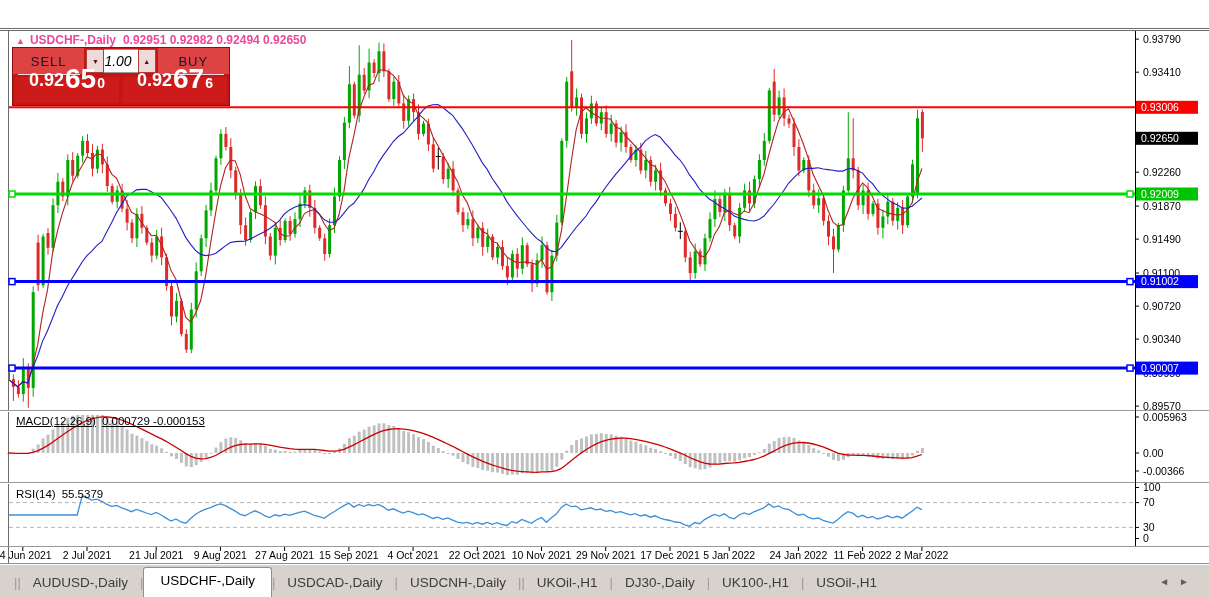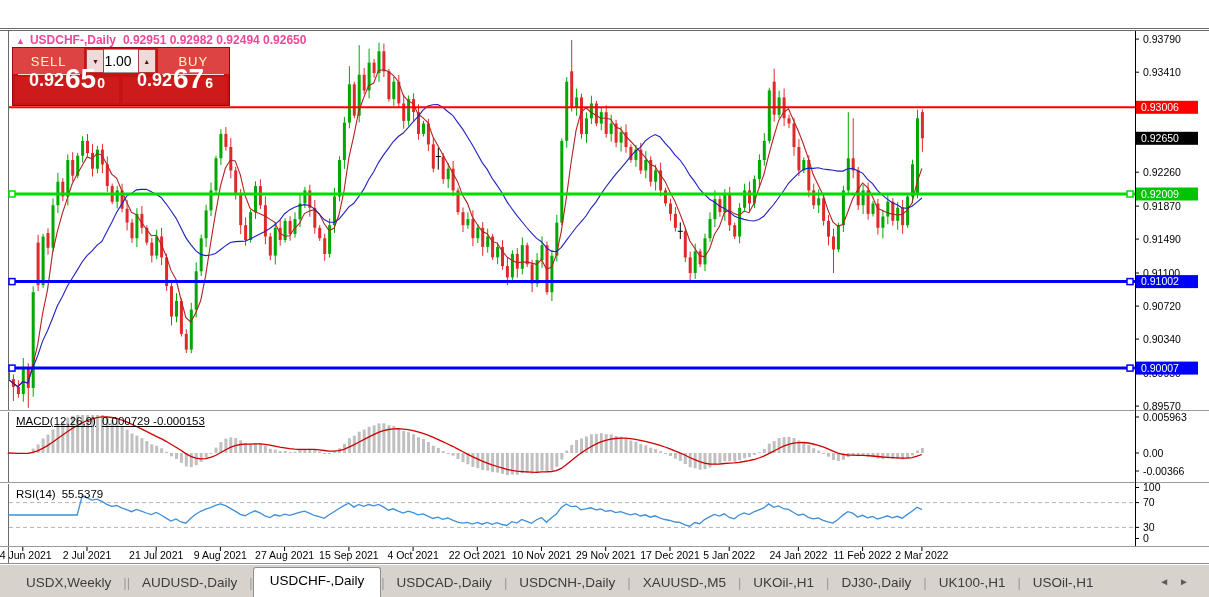--- a/index.html
+++ b/index.html
@@ -13,30 +13,30 @@
   
   #chartsvg{position:absolute;left:0;top:0;}
   
   #charttitle{position:absolute;left:16px;top:33px;font-size:12px;font-weight:700;color:#ec4899;}
   #charttitle .arr{font-size:9px;margin-right:5px;}
   #charttitle .vals{font-weight:700;margin-left:7px;}
   
   #tradepanel{position:absolute;left:12px;top:47px;width:216px;height:57px;background:#c41414;
               border:1px solid #8e0d0d;}
   #tp-row1{position:absolute;left:0;top:0;width:100%;height:26px;display:flex;align-items:stretch;}
-  .tp-btn{width:72px;background:#de4343;color:#fef9c3;font-size:13px;display:flex;align-items:center;
+  .tp-btn{width:72px;background:#de4343;color:#0f172a;font-size:13px;display:flex;align-items:center;
           justify-content:center;letter-spacing:1px;}
   #tp-sell-rule,#tp-buy-rule{position:absolute;top:26px;height:1px;background:rgba(255,255,255,.85);}
   #tp-sell-rule{left:5px;width:62px;}
   #tp-buy-rule{right:5px;width:62px;}
   #tp-spin{flex:1;display:flex;margin:1px 2px;}
   .spin-btn{width:16px;background:#efdada;border:1px solid #b23b3b;color:#5a1010;font-size:7px;
             display:flex;align-items:center;justify-content:center;}
   #tp-vol{flex:1;background:#fff;border-top:1px solid #999;border-bottom:1px solid #999;color:#000;
-          font-size:14px;display:flex;align-items:center;justify-content:flex-end;padding-right:6px;}
+          font-size:14px;display:flex;align-items:center;justify-content:flex-end;padding-right:6px;font-style:italic;}
   .tp-price{position:absolute;top:29px;height:26px;width:104px;background:#cd1a1a;color:#fff;
             display:flex;align-items:flex-end;justify-content:center;padding-bottom:1px;box-sizing:border-box;}
   #tp-price-sell{left:2px;}
   #tp-price-buy{right:2px;}
   .tp-small{font-size:18px;font-weight:700;margin-bottom:11px;}
   .tp-big{font-size:28px;font-weight:700;line-height:24px;margin:11px 1px;}
   .tp-sup{font-size:14px;font-weight:700;align-self:flex-start;margin-top:-2px;}
   
   .indlabel{position:absolute;font-size:11.5px;color:#000;}
   .indlabel .v{margin-left:6px;}
@@ -790,32 +790,30 @@
   </div>
 
   <div class="indlabel" style="left:16px;top:415px;text-decoration:underline;">
     <span>MACD(12,26,9)</span><span class="v">0.000729 -0.000153</span>
   </div>
   <div class="indlabel" style="left:16px;top:488px;">
     <span>RSI(14)</span><span class="v">55.5379</span>
   </div>
 
   <div id="tabbar">
-      <span class="tab">USDX,Weekly</span>
       <span class="tab-div">|</span>
       <span class="tab-div">|</span>
       <span class="tab">AUDUSD-,Daily</span>
       <span class="tab-div">|</span>
       <span class="tab active">USDCHF-,Daily</span>
       <span class="tab-div">|</span>
       <span class="tab">USDCAD-,Daily</span>
       <span class="tab-div">|</span>
       <span class="tab">USDCNH-,Daily</span>
       <span class="tab-div">|</span>
-      <span class="tab">XAUUSD-,M5</span>
       <span class="tab-div">|</span>
       <span class="tab">UKOil-,H1</span>
       <span class="tab-div">|</span>
       <span class="tab">DJ30-,Daily</span>
       <span class="tab-div">|</span>
       <span class="tab">UK100-,H1</span>
       <span class="tab-div">|</span>
       <span class="tab">USOil-,H1</span>
     </div>
   <div id="tab-arrows"><span>◄</span><span>►</span></div>

